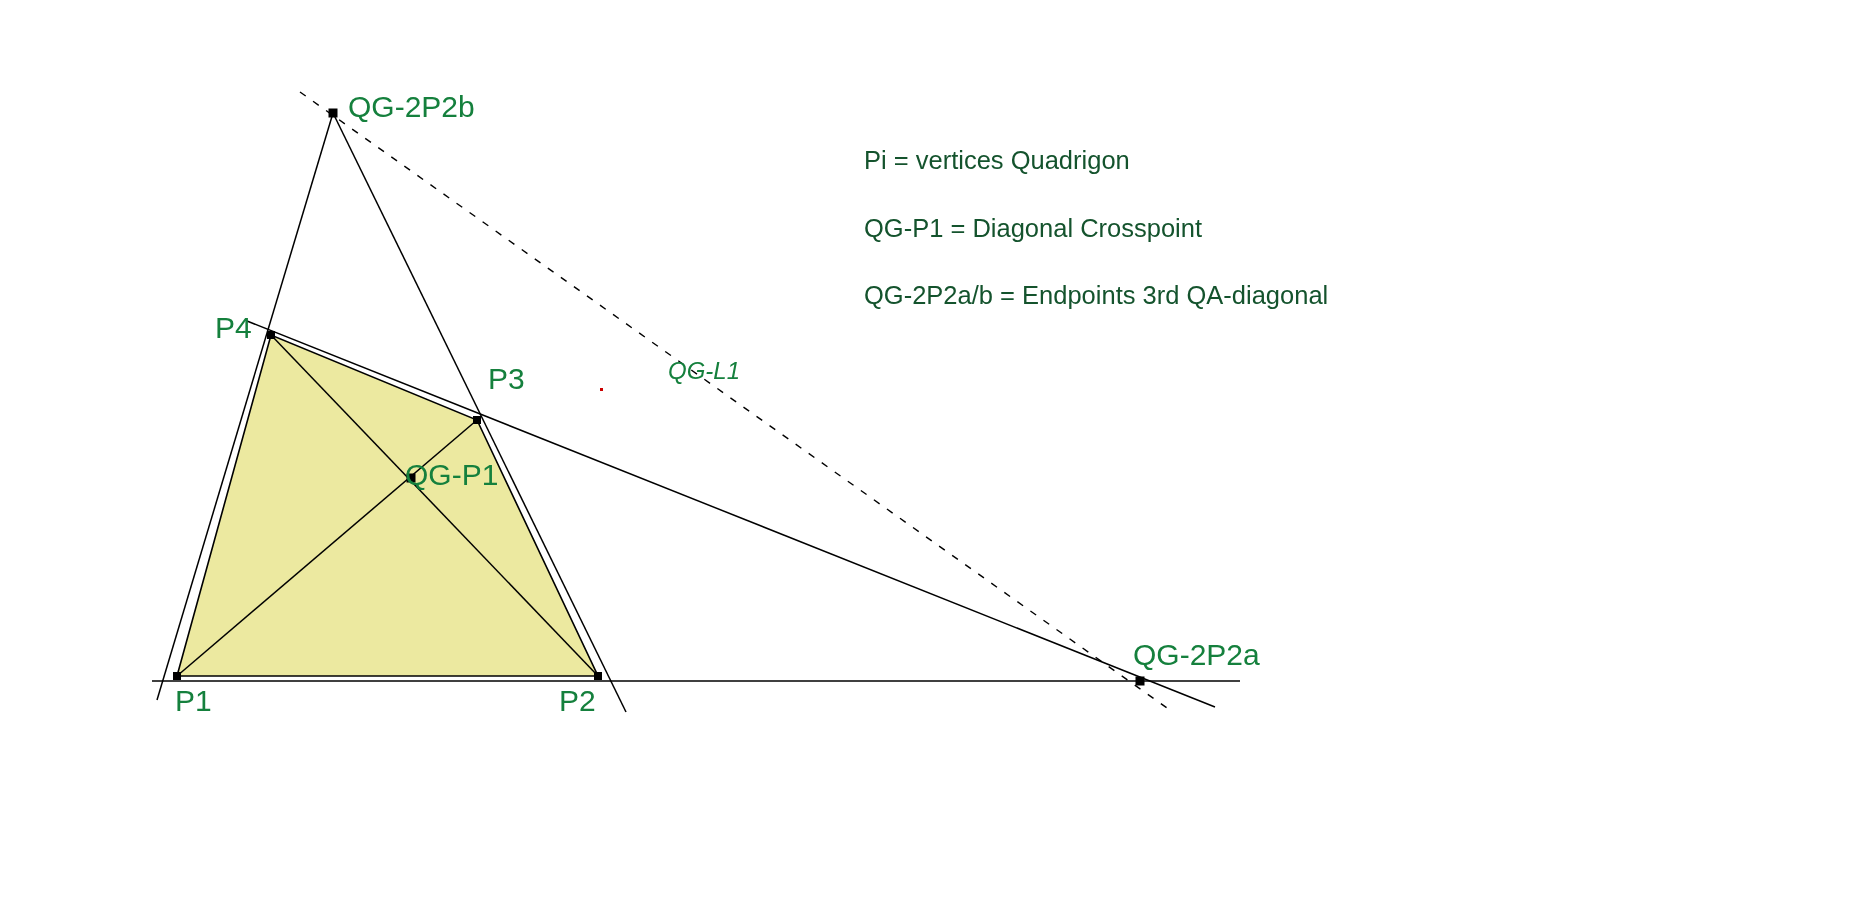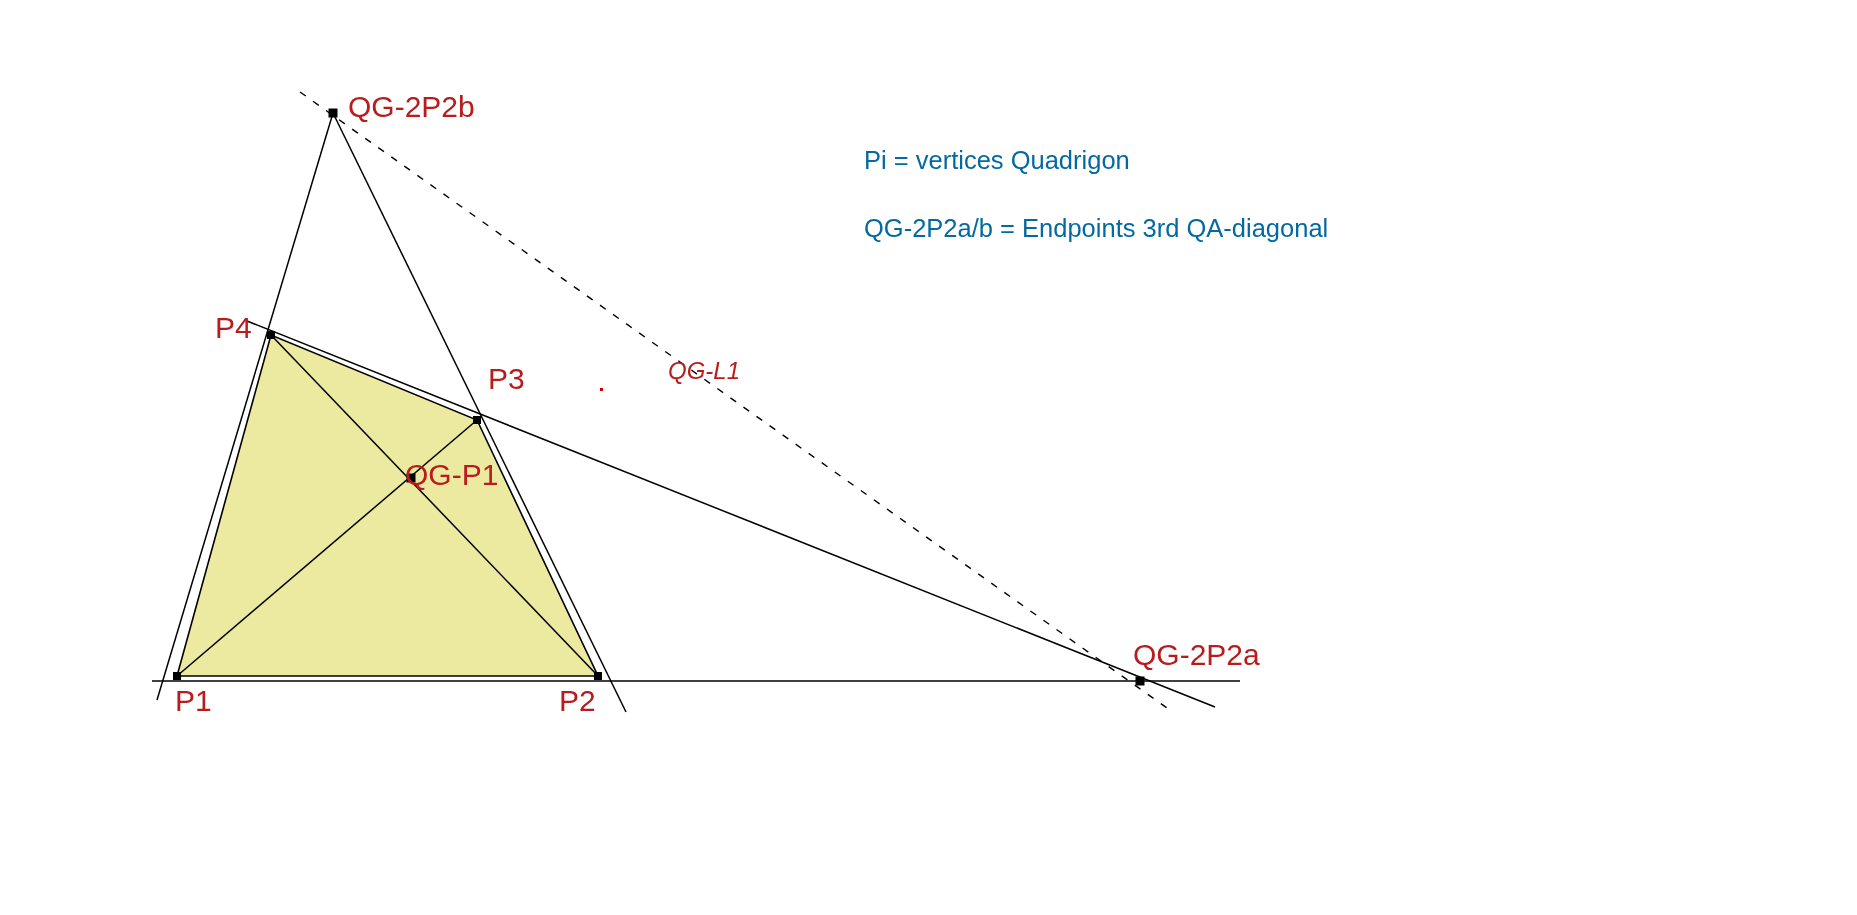--- a/index.html
+++ b/index.html
@@ -34,32 +34,32 @@
   .legend-block {
     position: absolute;
     left: 864px;
     top: 148px;
     width: 620px;
   }
   .legend-line {
     font-family: "Liberation Sans", sans-serif;
     font-size: 25.5px;
     line-height: 1;
-    color: #0369a1;
+    color: #14532d;
     white-space: nowrap;
     margin-bottom: 42px;
   }
   .legend-line:last-child { margin-bottom: 0; }
 
   .pt-label {
     position: absolute;
     font-family: "Liberation Sans", sans-serif;
     font-size: 30px;
     line-height: 1;
-    color: #b91c1c;
+    color: #15803d;
     white-space: nowrap;
   }
   .pt-label.italic {
     font-style: italic;
     font-size: 24px;
   }
 </style>
 </head>
 <body style="background: rgb(255, 255, 255);">
 
@@ -104,16 +104,17 @@
   <div class="pt-label" style="left:405px; top:460px;">QG-P1</div>
 
   <div class="pt-label" style="left:1133px; top:640px;">QG-2P2a</div>
 
   <div class="pt-label" style="left:348px; top:92px;">QG-2P2b</div>
 
   <div class="pt-label italic" style="left:668px; top:359px;">QG-L1</div>
 
   <div class="legend-block">
     <div class="legend-line">Pi = vertices Quadrigon</div>
+    <div class="legend-line">QG-P1 = Diagonal Crosspoint</div>
     <div class="legend-line">QG-2P2a/b = Endpoints 3rd QA-diagonal</div>
   </div>
 
 </div>
 
 </body></html>

